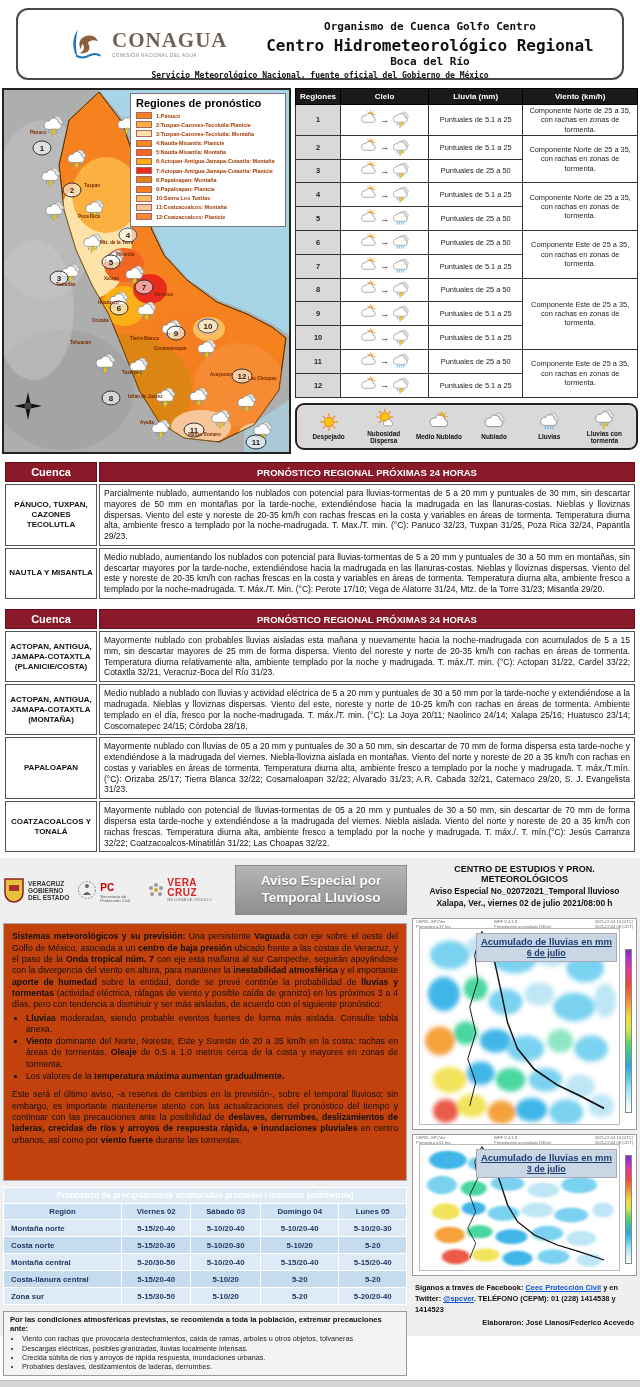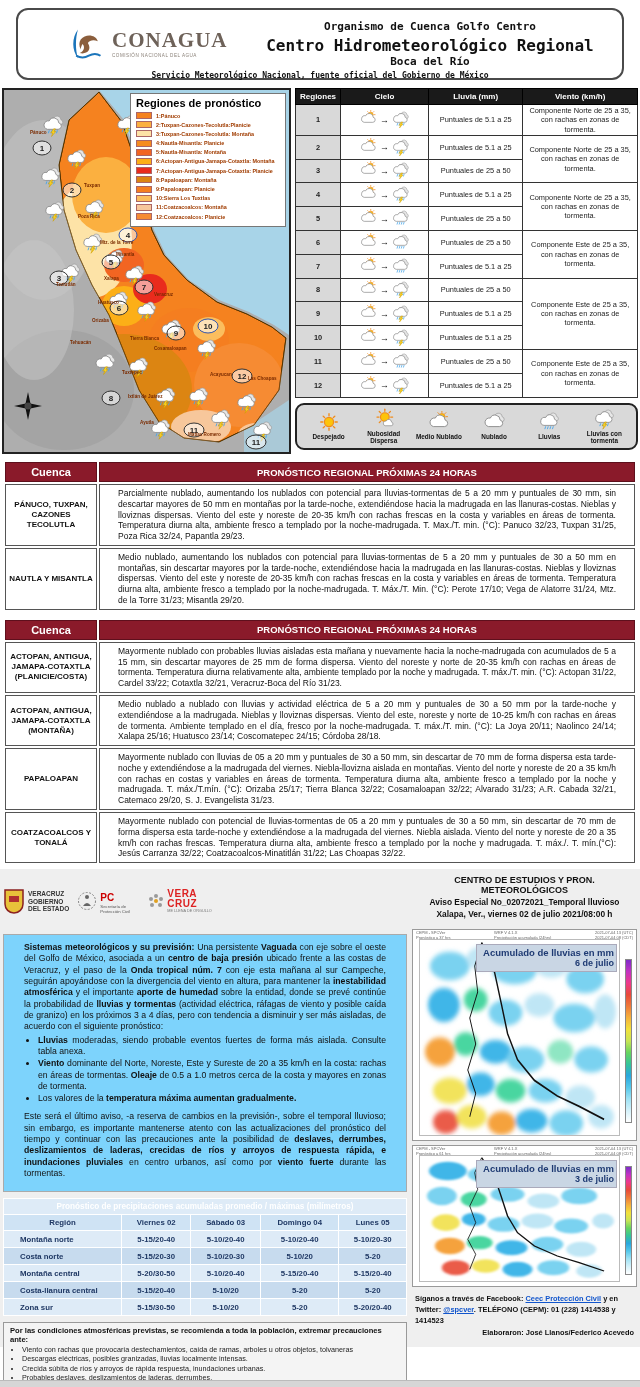--- a/index.html
+++ b/index.html
@@ -45,68 +45,68 @@
   .sky-item .wi { width:22px; height:22px; }
   .sky-lb { font-size:6.4px; font-weight:bold; color:#111; text-align:center; line-height:1.1; }
 
   
   table.ftable { width:634px; margin:6px 3px 0 3px; border-collapse:separate; border-spacing:2px; }
   .ftable th { background:#8a1a2a; color:#fff; font-weight:bold; border:1px solid #5e0f1c; padding:3px 4px; }
   .ftable th.cuenca-h { width:92px; font-size:11px; }
   .ftable th.fore-h { font-size:9.5px; }
   .ftable td { border:1px solid #555; background:#fff; vertical-align:middle; }
   .ftable td.cuenca { width:92px; text-align:center; font-weight:bold; font-size:8px; color:#111; padding:2px; line-height:1.25; }
-  .ftable td.ftext { font-size:8.5px; color:#111; padding:3px 18px; text-align:justify; line-height:1.27; }
+  .ftable td.ftext { font-size:8.5px; color:#111; padding:3px 4px; text-align:justify; line-height:1.27; }
 
   
   .bottom { display:flex; gap:5px; background:#efefef; margin-top:4px; padding:4px 3px 0 3px; height:478px; }
   .b-left { width:404px; flex:none; }
   .b-right { flex:1; display:flex; flex-direction:column; }
 
   .logos-row { display:flex; align-items:center; gap:8px; height:56px; }
   .lg-item { display:flex; align-items:center; gap:3px; }
   .ver-txt { font-size:6.5px; font-weight:bold; color:#333; line-height:1.1; }
   .pc-txt { font-size:10px; font-weight:bold; color:#c00; }
   .pc-sub { font-size:4.3px; color:#555; width:40px; line-height:1.1; }
   .vc-big { font-size:10px; font-weight:bold; color:#d22; line-height:.95; letter-spacing:.5px; }
   .vc-sub { font-size:3.8px; color:#777; margin-top:1px; }
   .aviso-box { margin-left:auto; width:172px; height:50px; background:linear-gradient(#b5b5b5,#8e8e8e); border:1px solid #8a8a8a; color:#fff; font-weight:bold; font-size:13.5px; text-align:center; display:flex; flex-direction:column; justify-content:center; line-height:1.25; text-shadow:0 1px 1px #666; }
 
-  .avi-text-box { margin-top:5px; background:#7dd3fc; border:1.5px solid #aaa; padding:7px 20px; height:258px; overflow:hidden; }
+  .avi-text-box { margin-top:5px; background:#c2410c; border:1.5px solid #aaa; padding:7px 8px; height:258px; overflow:hidden; }
   .avi-p { font-size:8.7px; color:#111; text-align:justify; line-height:1.3; }
   .avi-ul { margin:2px 0 0 14px; }
   .avi-ul li { font-size:8.7px; color:#111; text-align:justify; line-height:1.3; margin-bottom:1px; }
   .avi-close { margin-top:7px; }
 
   table.ptable { width:100%; border-collapse:collapse; margin-top:6px; }
   .ptable .pt-title { background:#1f8ac9; color:#fff; font-size:8.2px; font-weight:bold; text-align:center; padding:3px 0; }
   .ptable th.pcol { background:#cfe3f4; color:#1f3864; font-size:7.8px; font-weight:bold; padding:3px 2px; border:1px solid #fff; }
   .ptable td { font-size:7.8px; font-weight:bold; color:#1f3864; text-align:center; padding:3.5px 2px; border:1px solid #fff; }
-  .ptable td.pr-region { text-align:left; padding-left:16px; width:118px; }
+  .ptable td.pr-region { text-align:left; padding-left:7px; width:118px; }
   .ptable tr:nth-child(odd) td { background:#deebf7; }
   .ptable tr:nth-child(even) td { background:#c7dbee; }
 
   .rec-box { margin-top:6px; background:#f4f4f4; border:1px solid #999; padding:3px 6px; }
   .rec-title { font-size:7.6px; font-weight:bold; color:#111; }
   .rec-box ul { margin-left:12px; margin-top:1px; }
   .rec-box li { font-size:7.2px; color:#222; line-height:1.3; }
 
   .ce-head { text-align:center; font-weight:bold; color:#111; padding:2px 2px 0 2px; height:52px; }
   .ce-head .c1 { font-size:9px; }
   .ce-head .c2 { font-size:8.4px; margin-top:2px; }
   .ce-head .c3 { font-size:8.4px; margin-top:2px; }
 
   .rain-panel { position:relative; background:#fff; border:1px solid #999; margin-top:4px; overflow:hidden; }
   .rp1 { height:212px; }
   .rp2 { height:142px; }
   .rain-meta { display:flex; justify-content:space-between; padding:1px 3px 0 3px; }
   .rain-meta div { font-size:4px; color:#666; line-height:1.2; }
   .rain-map { position:absolute; left:6px; right:16px; top:9px; bottom:4px; border:1px solid #bbb; background:#fff; }
   .rain-map svg { width:100%; height:100%; display:block; }
-  .rain-title { position:absolute; top:4px; left:28%; right:1%; background:#c9d6e4; border:1px solid #aab; color:#1f3b73; font-weight:bold; text-align:right; padding:2px 2px; line-height:1.2; }
+  .rain-title { position:absolute; top:4px; left:28%; right:1%; background:#c9d6e4; border:1px solid #aab; color:#1f3b73; font-weight:bold; text-align:center; padding:2px 2px; line-height:1.2;text-decoration:underline; }
   .rain-title .t1 { font-size:9.5px; }
   .rain-title .t2 { font-size:9px; }
   .rain-scale { position:absolute; right:4px; top:14%; bottom:8%; width:7px; border:0.5px solid #888;
      background:linear-gradient(to top,#ffffff,#d4f2fb,#9fe3f5,#55c8ea,#2aa7dd,#35c49a,#67d45f,#c9e455,#f2e13c,#f5b23c,#ef7a3a,#e84a3a,#ee3a8a,#c233c2,#7e2cc9); }
 
   .soc-box { margin-top:5px; padding:2px 3px; }
   .soc-line { font-size:7.4px; color:#111; line-height:1.45; }
   .soc-line .link { color:#1155cc; text-decoration:underline; cursor:pointer; }
   .made-by { font-size:7.4px; font-weight:bold; color:#111; text-align:right; margin-top:2px; }
 
@@ -694,20 +694,24 @@
                 <circle cx="4" cy="12" r="2"></circle>
                 <circle cx="3" cy="6" r="2"></circle>
                 <circle cx="8" cy="8" r="2" fill="#e0a020"></circle>
               </g>
           </svg>
           <div>
               <div class="vc-big"><span>VERA</span><br><span>CRUZ</span></div>
               <div class="vc-sub">ME LLENA DE ORGULLO</div>
             </div>
         </div>
+        <div class="aviso-box">
+          <div>Aviso Especial por</div>
+          <div>Temporal Lluvioso</div>
+        </div>
       </div>
 
       <div class="avi-text-box">
         <p class="avi-p"><b>Sistemas meteorológicos y su previsión: </b><span>Una persistente </span><b>Vaguada</b><span> con eje sobre el oeste del Golfo de México, asociada a un </span><b>centro de baja presión</b><span> ubicado frente a las costas de Veracruz, y el paso de la </span><b>Onda tropical núm. 7</b><span> con eje esta mañana al sur Campeche, seguirán apoyándose con la divergencia del viento en altura, para mantener la </span><b>inestabilidad atmosférica</b><span> y el importante </span><b>aporte de humedad</b><span> sobre la entidad, donde se prevé continúe la probabilidad de </span><b>lluvias y tormentas</b><span> (actividad eléctrica, ráfagas de viento y posible caída de granizo) en los próximos 3 a 4 días, pero con tendencia a disminuir y ser más aisladas, de acuerdo con el siguiente pronóstico:</span></p>
         <ul class="avi-ul">
           <li><b>Lluvias</b><span> moderadas, siendo probable eventos fuertes de forma más aislada. Consulte tabla anexa.</span></li>
           <li><b>Viento</b><span> dominante del Norte, Noreste, Este y Sureste de 20 a 35 km/h en la costa: rachas en áreas de tormentas. </span><b>Oleaje</b><span> de 0.5 a 1.0 metros cerca de la costa y mayores en zonas de tormenta.</span></li>
           <li><span>Los valores de la </span><b>temperatura máxima aumentan gradualmente.</b></li>
         </ul>
         <p class="avi-p avi-close"><span>Este será el último aviso, -a reserva de cambios en la previsión-, sobre el temporal lluvioso; sin embargo, es importante mantenerse atento con las actualizaciones del pronóstico del tiempo y continuar con las precauciones ante la posibilidad de </span><b>deslaves, derrumbes, deslizamientos de laderas, crecidas de ríos y arroyos de respuesta rápida, e inundaciones pluviales</b><span> en centro urbanos, así como por </span><b>viento fuerte</b><span> durante las tormentas.</span></p>

